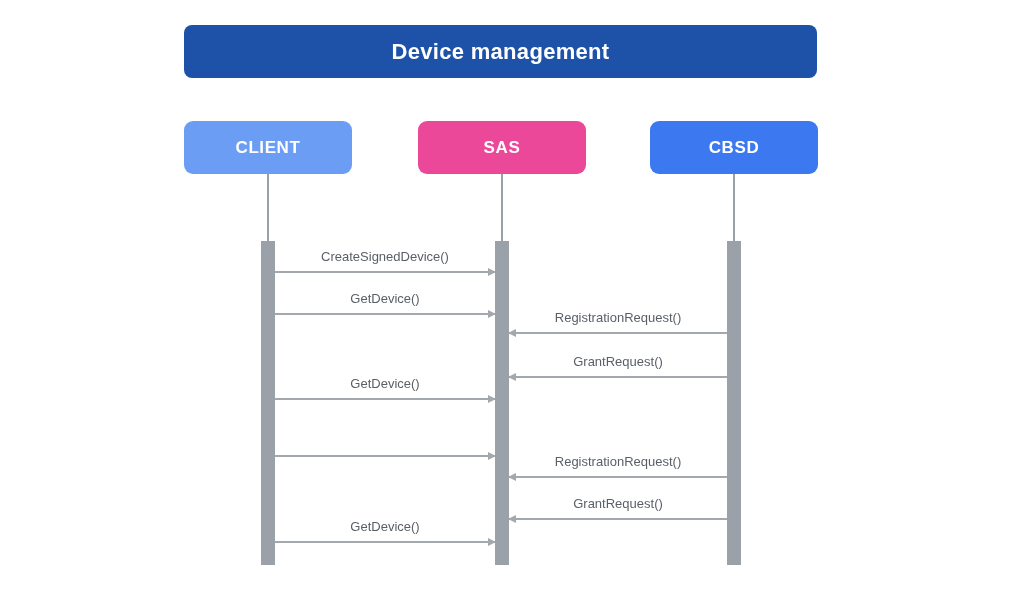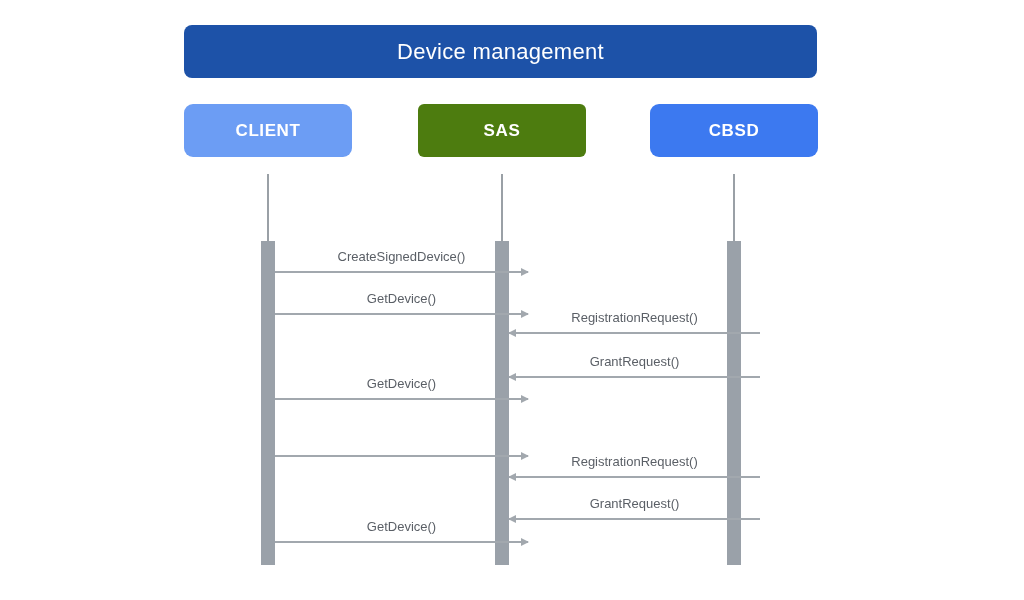--- a/index.html
+++ b/index.html
@@ -23,26 +23,26 @@
     height: 53px;
     background: var(--title-bg, #1d52a8);
     border-radius: 8px;
     display: flex;
     align-items: center;
     justify-content: center;
   }
   .title-bar span {
     color: var(--title-text, #ffffff);
     font-size: 22px;
-    font-weight: 400;
+    font-weight: 700;
     letter-spacing: 0.3px;
   }
   .actor-box {
     position: absolute;
-    top: 104px;
+    top: 121px;
     width: 168px;
     height: 53px;
     border-radius: 9px;
     display: flex;
     align-items: center;
     justify-content: center;
   }
   .actor-box span {
     color: var(--actor-text, #ffffff);
     font-size: 17px;
@@ -58,21 +58,20 @@
   }
   .activation-bar {
     position: absolute;
     top: 241px;
     width: 14px;
     height: 324px;
     background: var(--bar, #9aa1a9);
   }
   .message {
     position: absolute;
-    padding-left: 33px;
   }
   .msg-label {
     position: absolute;
     left: 0;
     right: 0;
     text-align: center;
     color: var(--msg-text, #5a5f66);
     font-size: 13px;
     white-space: nowrap;
   }
@@ -112,21 +111,21 @@
   <div id="actors-layer">
     <div>
       <div class="actor-box" style="left: 184px; background: rgb(108, 157, 244);">
         <span>CLIENT</span>
       </div>
       <div class="lifeline" style="left: 267px;"></div>
       <div class="activation-bar" style="left: 261px;"></div>
     </div>
 
     <div>
-      <div class="actor-box" style="left: 418px; background: #4d7c0f; border-radius: 6px;">
+      <div class="actor-box" style="left: 418px; background: #ec4899;">
         <span>SAS</span>
       </div>
       <div class="lifeline" style="left: 501px;"></div>
       <div class="activation-bar" style="left: 495px;"></div>
     </div>
 
     <div>
       <div class="actor-box" style="left: 650px; background: rgb(60, 121, 240);">
         <span>CBSD</span>
       </div>

